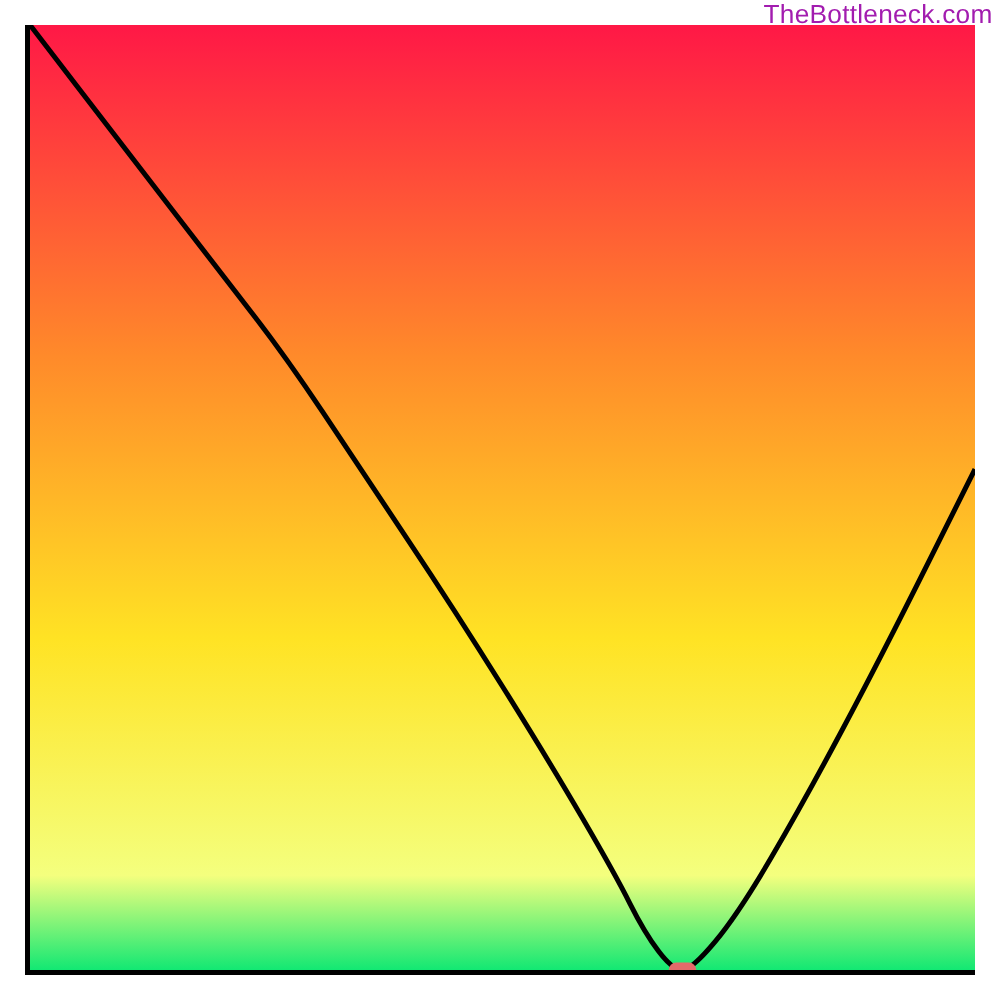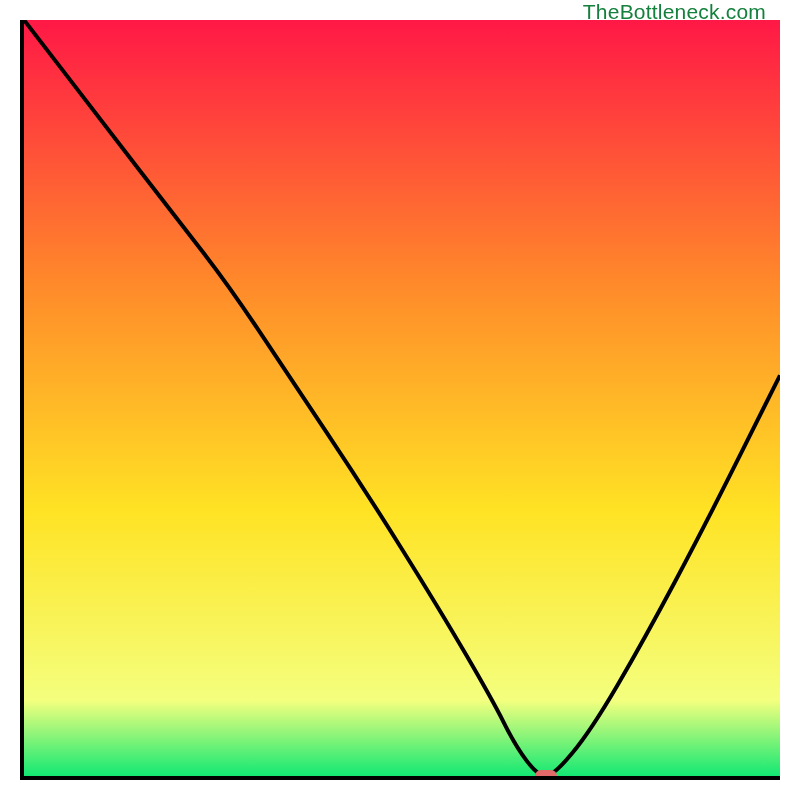--- a/index.html
+++ b/index.html
@@ -36,22 +36,22 @@
   .curve-svg {
     position: absolute;
     left: 0;
     top: 0;
     width: 100%;
     height: 100%;
   }
   .watermark {
     position: absolute;
     top: 0px;
-    right: 34px;
-    color: #15803d;
+    right: 6px;
+    color: #a21caf;
     font-size: 21px;
     font-weight: 500;
     letter-spacing: 0.2px;
   }
   .minpoint {
     position: absolute;
     width: 22px;
     height: 12px;
     border-radius: 6px;
     transform: translate(-50%, -50%);

